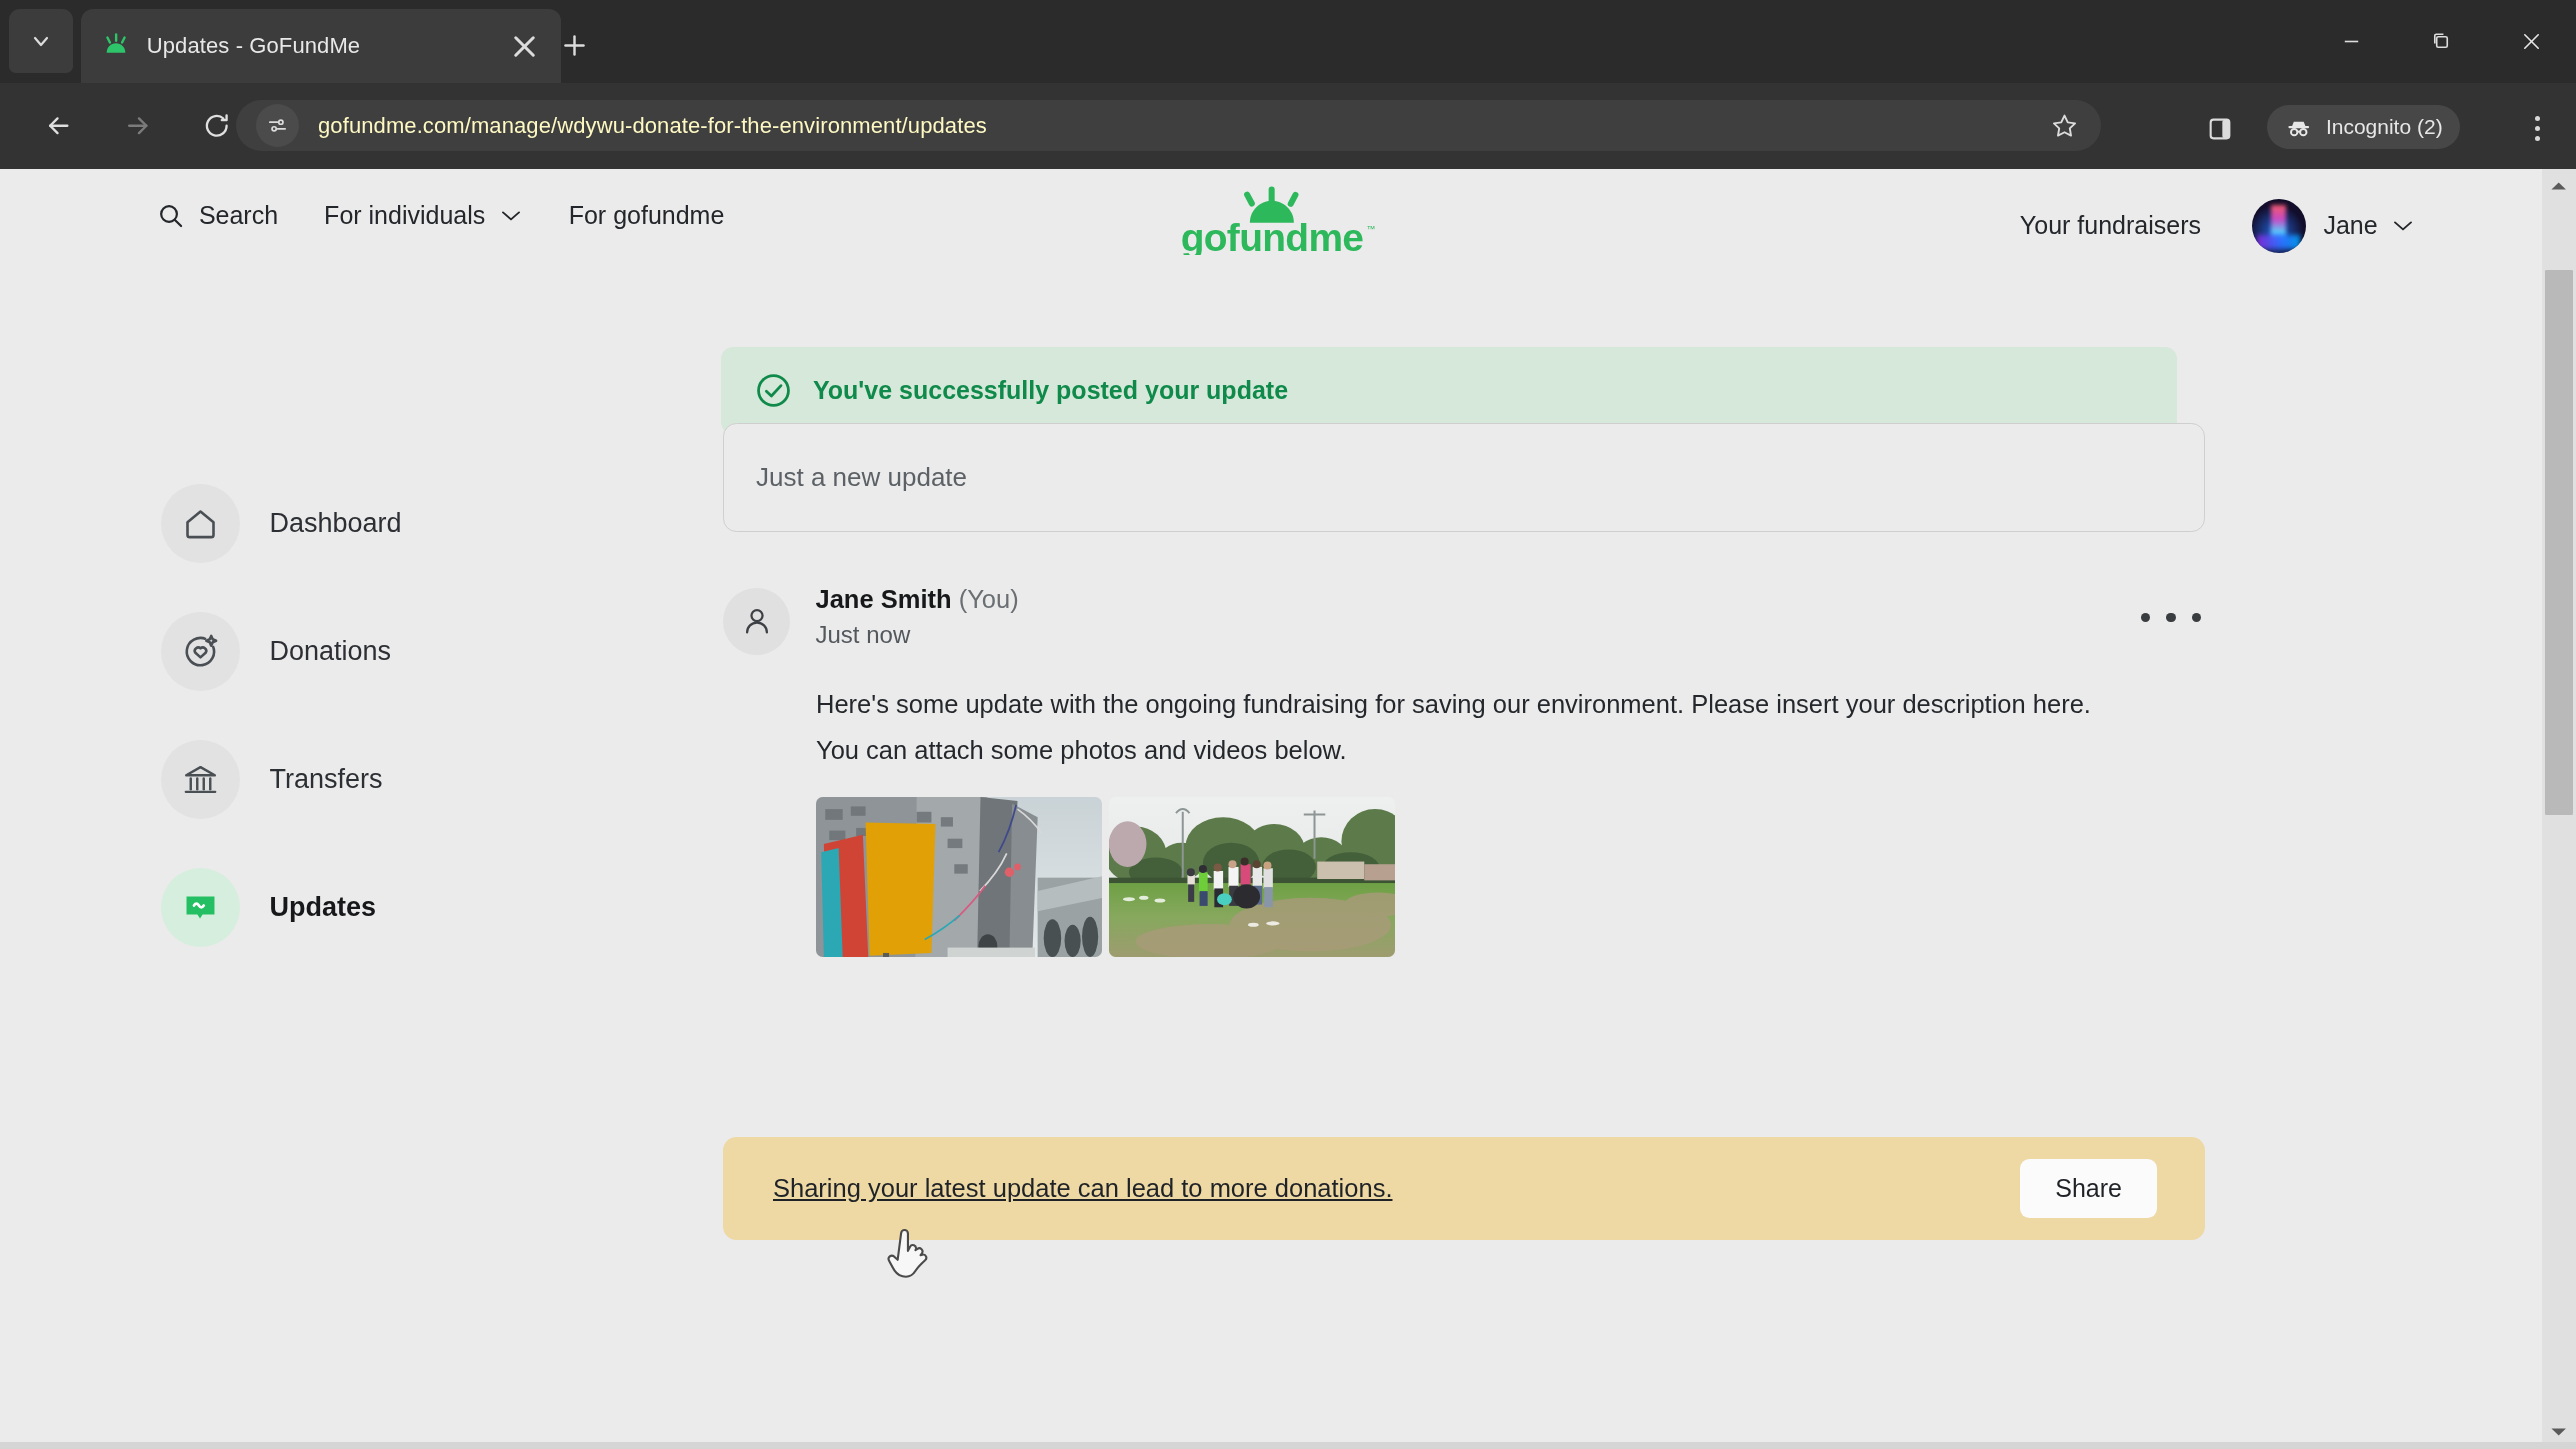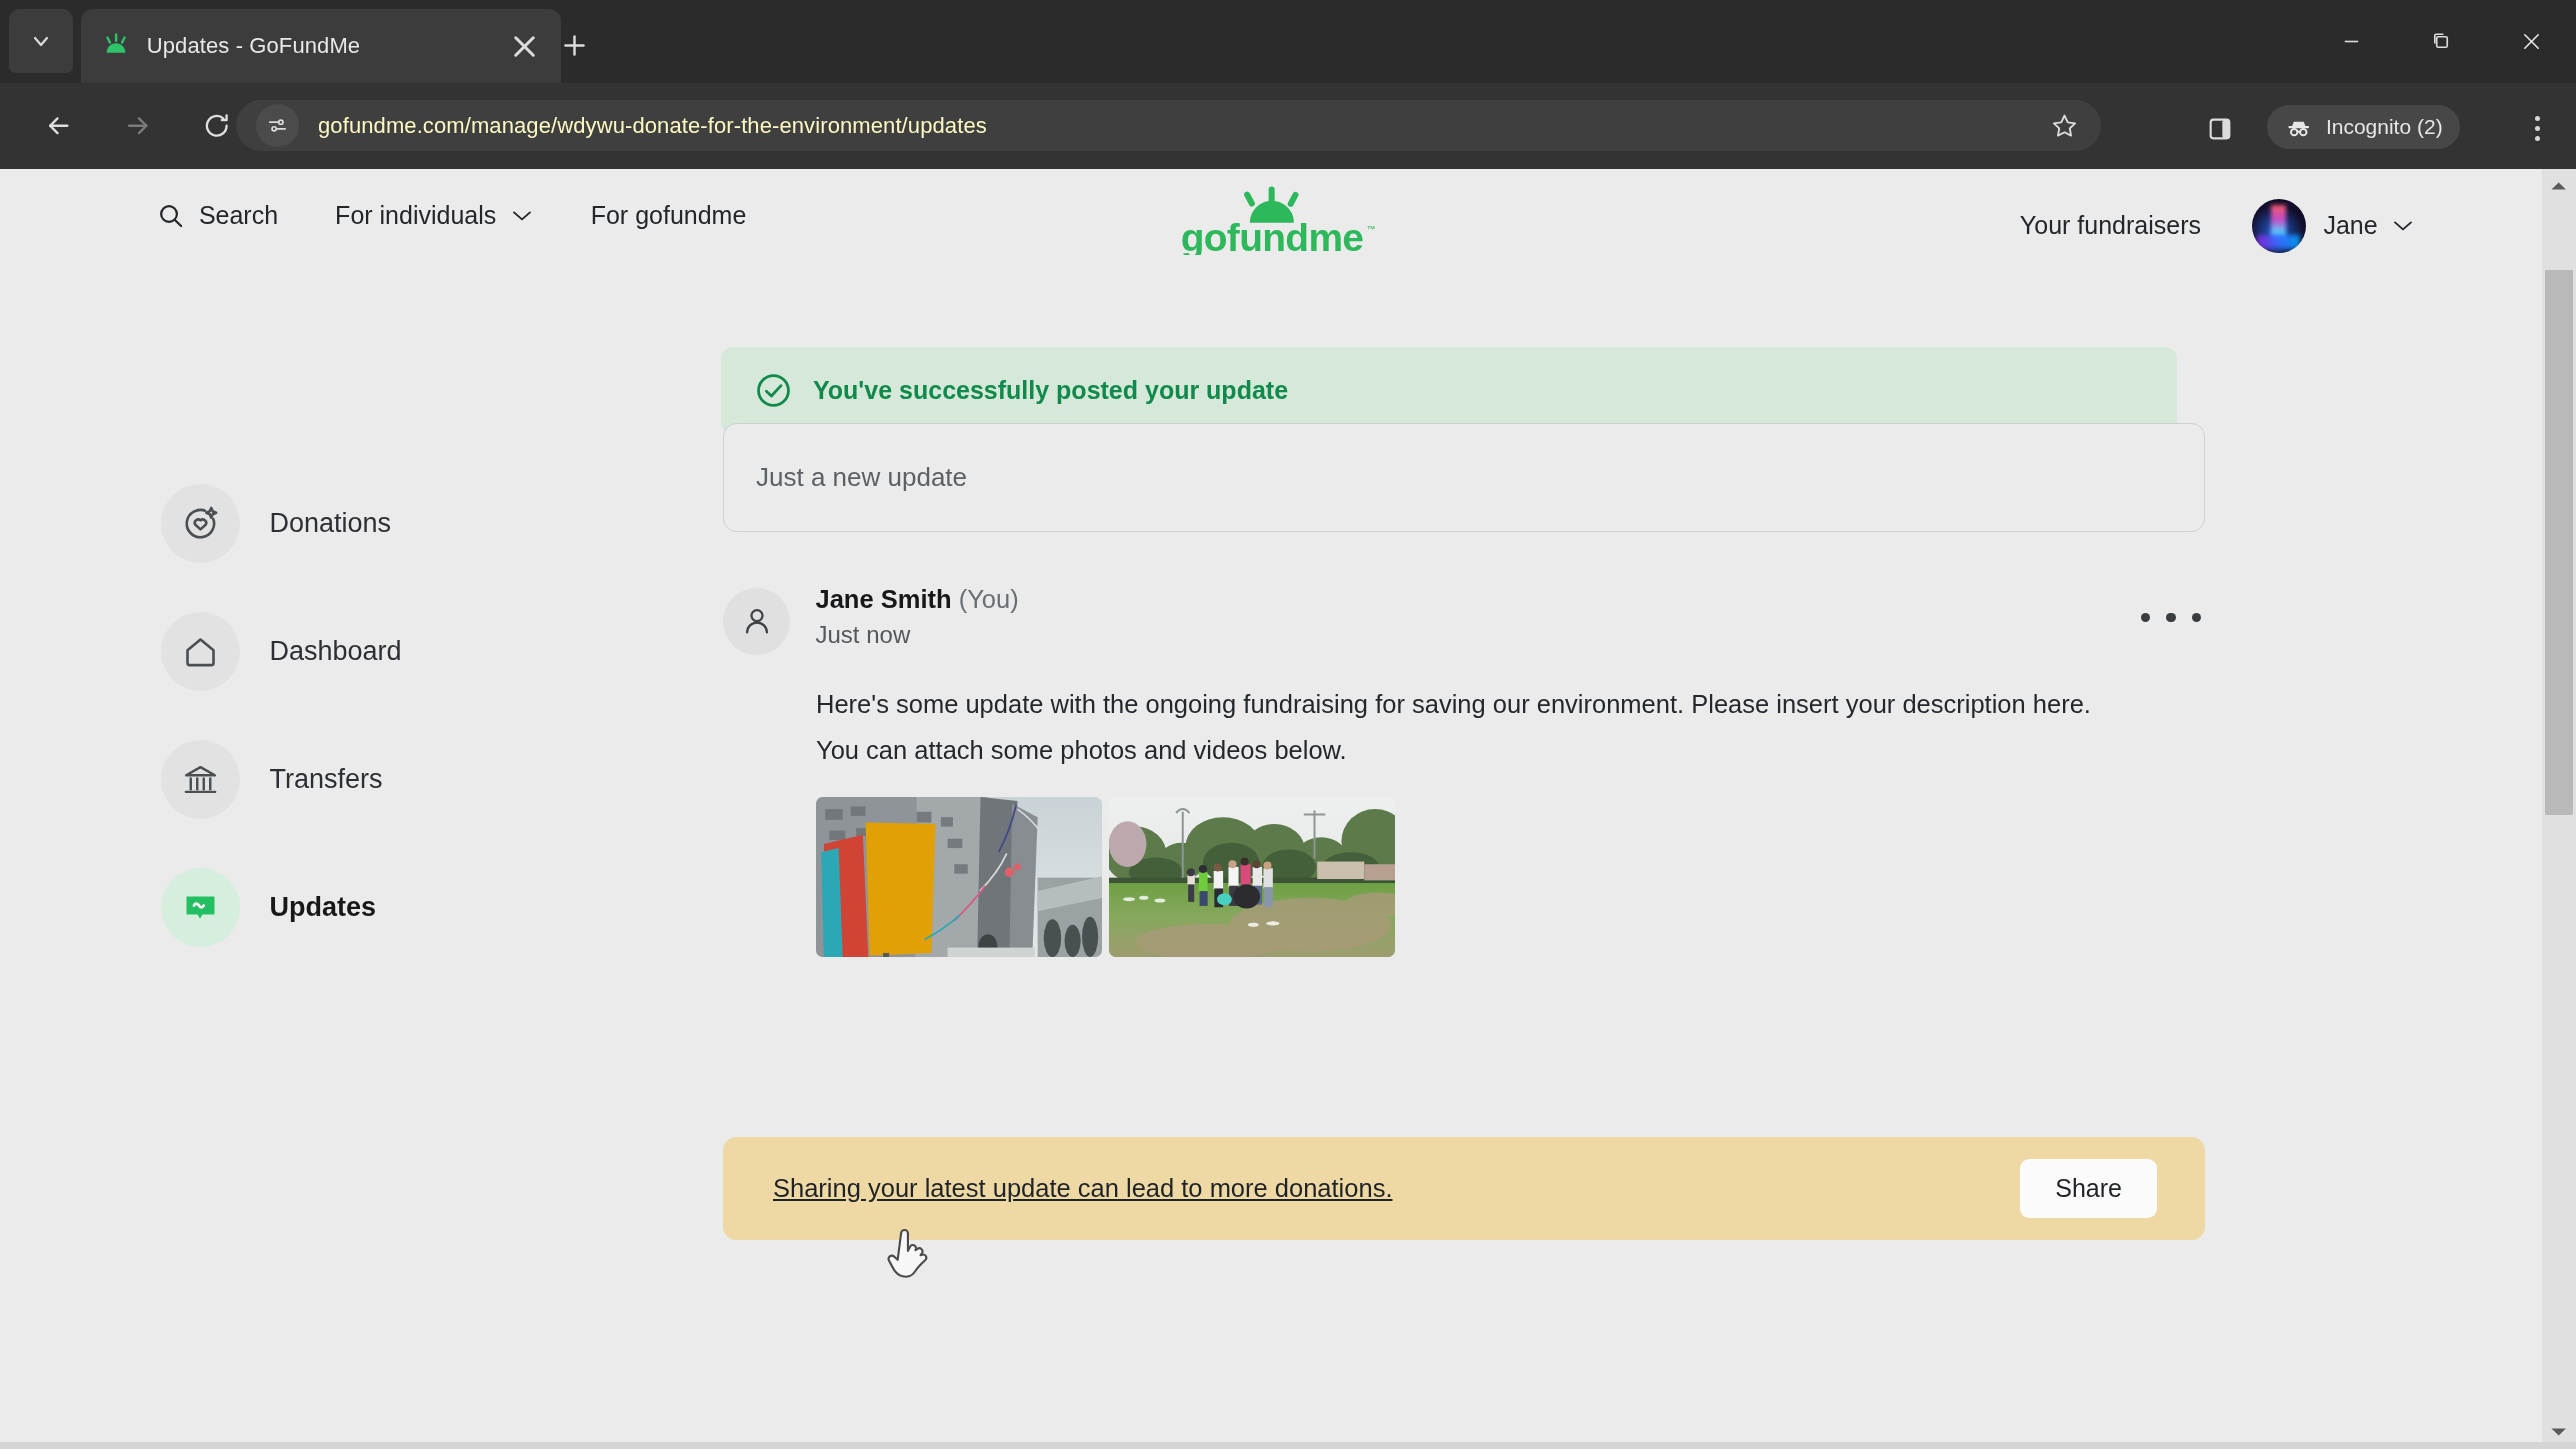--- a/index.html
+++ b/index.html
@@ -69,21 +69,21 @@
   .incognito-label { margin-left: 12px; color: #e7e7e7; font-size: 21px; white-space: nowrap; }
 
   .menu-dots { position: absolute; left: 2520px; top: 25.5px; width: 35px; height: 40px; display: flex; flex-direction: column; align-items: center; justify-content: center; gap: 4.7px; }
   .menu-dots i { display: block; width: 5.4px; height: 5.4px; border-radius: 50%; background: #d9d9d9; }
 
   
   .viewport { position: absolute; top: 169px; left: 0; width: 2576px; height: 1280px; background: #ebebeb; overflow: hidden; }
 
   
   .site-header { position: absolute; top: 0; left: 0; width: 2549px; height: 91px; }
-  .site-nav-left { position: absolute; left: 156px; top: 32px; display: flex; align-items: center; gap: 15px; }
+  .site-nav-left { position: absolute; left: 156px; top: 32px; display: flex; align-items: center; gap: 4px; }
   .nav-search { display: flex; align-items: center; }
   .nav-search svg { width: 29.5px; height: 29.5px; }
   .nav-search span { margin-left: 13.4px; font-size: 25px; color: #23262a; }
   .nav-item { margin-left: 42px; display: flex; align-items: center; font-size: 25px; color: #23262a; white-space: nowrap; }
   .nav-item .chev { margin-left: 13.4px; display: flex; }
   .nav-item .chev svg { width: 24px; height: 14.8px; }
 
   .brand { position: absolute; left: 1161px; top: 16px; width: 221px; display: flex; flex-direction: column; align-items: center; }
   .brand svg { display: block; }
 
@@ -363,35 +363,35 @@
         </span>
       </div>
     </div>
   </div>
 
   <div class="sidebar">
 
     <div class="side-item">
       <span class="side-ico">
         <svg viewBox="0 0 24 24" fill="none" stroke="#4a4f54" stroke-width="1.6" stroke-linejoin="round">
+            <path d="M4 11.2 12 4.6l8 6.6V19a1.4 1.4 0 0 1-1.4 1.4H5.4A1.4 1.4 0 0 1 4 19z"></path>
+          </svg>
+      </span>
+      <span class="side-label">Dashboard</span>
+    </div>
+
+    <div class="side-item">
+      <span class="side-ico">
+        <svg viewBox="0 0 24 24" fill="none" stroke="#4a4f54" stroke-width="1.6" stroke-linejoin="round">
           <path d="M19.6 8.6A8.4 8.4 0 1 1 15.4 4.4"></path>
           <path d="M12 15.6 8.7 12.6a2.1 2.1 0 0 1 3.3-2.5 2.1 2.1 0 0 1 3.3 2.5z"></path>
           <path d="M18.6 2.4l.9 2.1 2.1.9-2.1.9-.9 2.1-.9-2.1-2.1-.9 2.1-.9z"></path>
         </svg>
       </span>
       <span class="side-label">Donations</span>
-    </div>
-
-    <div class="side-item">
-      <span class="side-ico">
-        <svg viewBox="0 0 24 24" fill="none" stroke="#4a4f54" stroke-width="1.6" stroke-linejoin="round">
-            <path d="M4 11.2 12 4.6l8 6.6V19a1.4 1.4 0 0 1-1.4 1.4H5.4A1.4 1.4 0 0 1 4 19z"></path>
-          </svg>
-      </span>
-      <span class="side-label">Dashboard</span>
     </div>
 
     <div class="side-item">
       <span class="side-ico">
         <svg viewBox="0 0 24 24" fill="none" stroke="#4a4f54" stroke-width="1.5" stroke-linejoin="round" stroke-linecap="round">
           <path d="M3.2 9.4 12 4.4l8.8 5z"></path>
           <line x1="3" y1="19.6" x2="21" y2="19.6"></line>
           <line x1="6" y1="11.4" x2="6" y2="18"></line>
             <line x1="10" y1="11.4" x2="10" y2="18"></line>
           <line x1="14" y1="11.4" x2="14" y2="18"></line>

